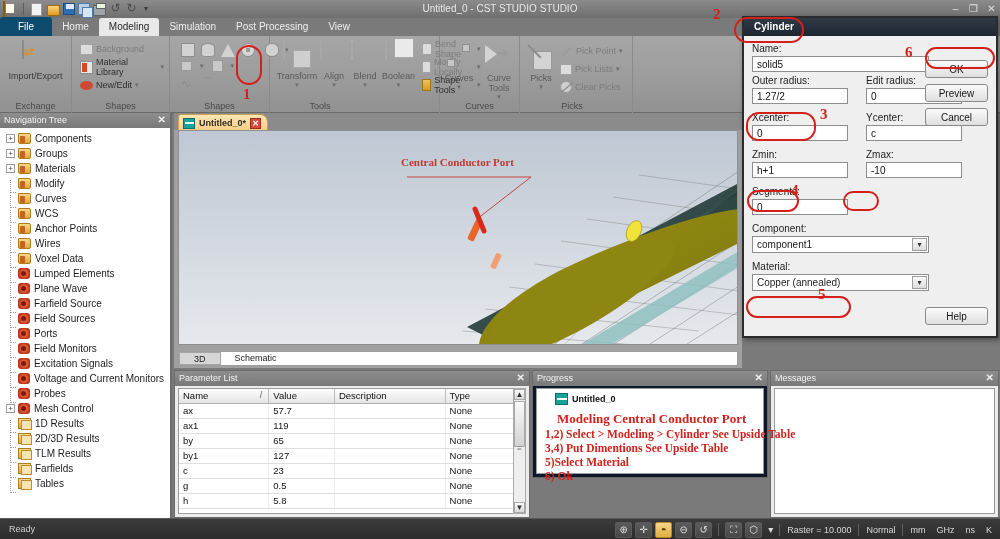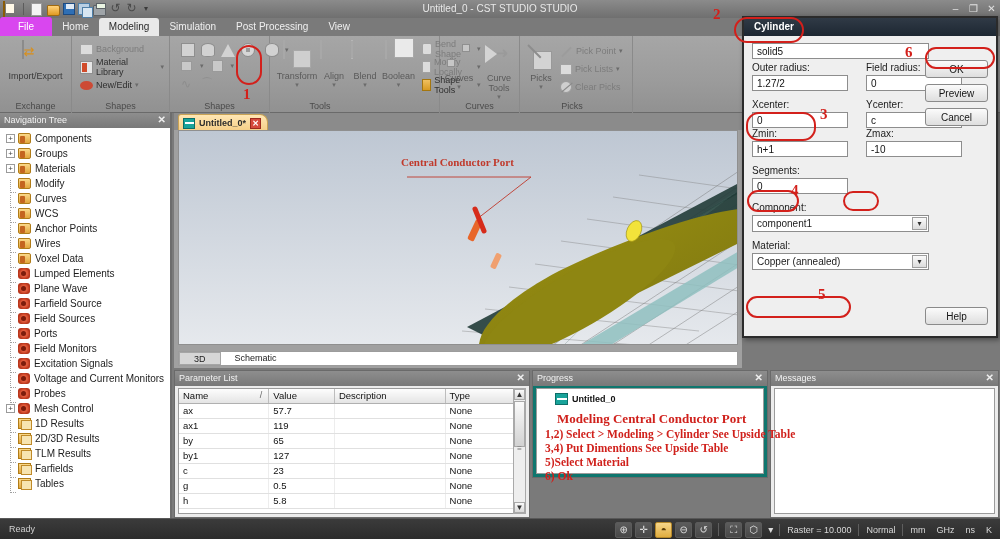--- a/index.html
+++ b/index.html
@@ -58,21 +58,21 @@
 
   
   .tabbar {
     position:absolute; left:0; top:18px; width:1000px; height:18px;
     background:#7a7a7a; display:flex; align-items:flex-end;
   }
   .tab {
     font-size:10px; color:#efefef; padding:2px 10px 3px 10px; line-height:13px;
     border-radius:3px 3px 0 0;
   }
-  .tab.file { background:#d946ef; color:#fff; padding:3px 18px; }
+  .tab.file { background:#0c4a6e; color:#fff; padding:3px 18px; }
   .tab.active { background:#e9e9e9; color:#2a2a2a; }
 
   
   .ribbon {
     position:absolute; left:0; top:36px; width:1000px; height:77px;
     background: linear-gradient(to bottom,#a6a6a6 0%, #9b9b9b 60%, #919191 100%);
     border-bottom:1px solid #6a6a6a;
     display:flex;
   }
   .rgroup {
@@ -222,21 +222,21 @@
     position:absolute; right:3px; top:17px; width:13px; bottom:3px;
     background:#eee; border:1px solid #a9a9a9;
     display:flex;flex-direction:column;justify-content:space-between;align-items:center;
   }
   .pscroll .arr{font-size:8px;color:#333;background:linear-gradient(#fafafa,#d9d9d9);width:11px;text-align:center;height:11px;line-height:10px;border:1px solid #a9a9a9;}
   .pscroll .thumb{position:absolute;top:12px;width:11px;height:46px;background:linear-gradient(#fafafa,#d2d2d2);border:1px solid #a9a9a9;}
   .pscroll .grip{position:absolute;top:55px;font-size:8px;color:#777;}
 
   .progress-panel {
     position:absolute; left:532px; top:370px; width:236px; height:108px;
-    background:#0f766e; border:1px solid #6a6a6a;
+    background:#0f172a; border:1px solid #6a6a6a;
   }
   .progress-body{
     position:absolute; left:3px; top:17px; right:3px; bottom:3px;
     background:#fff; border:1px solid #9b9b9b; overflow:hidden;
   }
   .prog-item{display:flex;align-items:center;gap:4px;padding:4px 0 0 18px;font-size:9px;color:#111;font-weight:bold;}
   .prog-item .pico{width:13px;height:12px;background:#18a39a;border:1px solid #0d6e68;position:relative;flex:none;}
   .prog-item .pico:after{content:"";position:absolute;left:1px;top:4px;width:10px;height:2px;background:#fff;}
 
   .messages-panel {
@@ -845,46 +845,47 @@
       <span class="sb-txt">GHz</span>
       <span class="sb-txt">ns</span>
       <span class="sb-txt">K</span>
     </div>
   </div>
 
   <div class="dialog">
     <div class="dlg-title">Cylinder</div>
     <div class="dlg-body">
 
+      <div class="fld-label">Name:</div>
       <div class="fld" style="width:177px">solid5</div>
 
 
       <div class="row" style="margin-top:3px">
         <div class="col" style="width:102px">
           <span class="fld-label">Outer radius:</span>
           <span class="fld" style="width:96px">1.27/2</span>
         </div>
         <div class="col" style="width:102px">
-          <span class="fld-label">Field radius:</span>
+          <span class="fld-label">Edit radius:</span>
           <span class="fld" style="width:96px">0</span>
         </div>
       </div>
 
       <div class="row" style="margin-top:8px">
         <div class="col" style="width:102px">
           <span class="fld-label">Xcenter:</span>
           <span class="fld" style="width:96px">0</span>
         </div>
         <div class="col" style="width:102px">
           <span class="fld-label">Ycenter:</span>
           <span class="fld" style="width:96px">c</span>
         </div>
       </div>
 
-      <div class="row" style="margin-top:0">
+      <div class="row" style="margin-top:8px">
         <div class="col" style="width:102px">
           <span class="fld-label">Zmin:</span>
           <span class="fld" style="width:96px">h+1</span>
         </div>
         <div class="col" style="width:102px">
           <span class="fld-label">Zmax:</span>
           <span class="fld" style="width:96px">-10</span>
         </div>
       </div>
 

